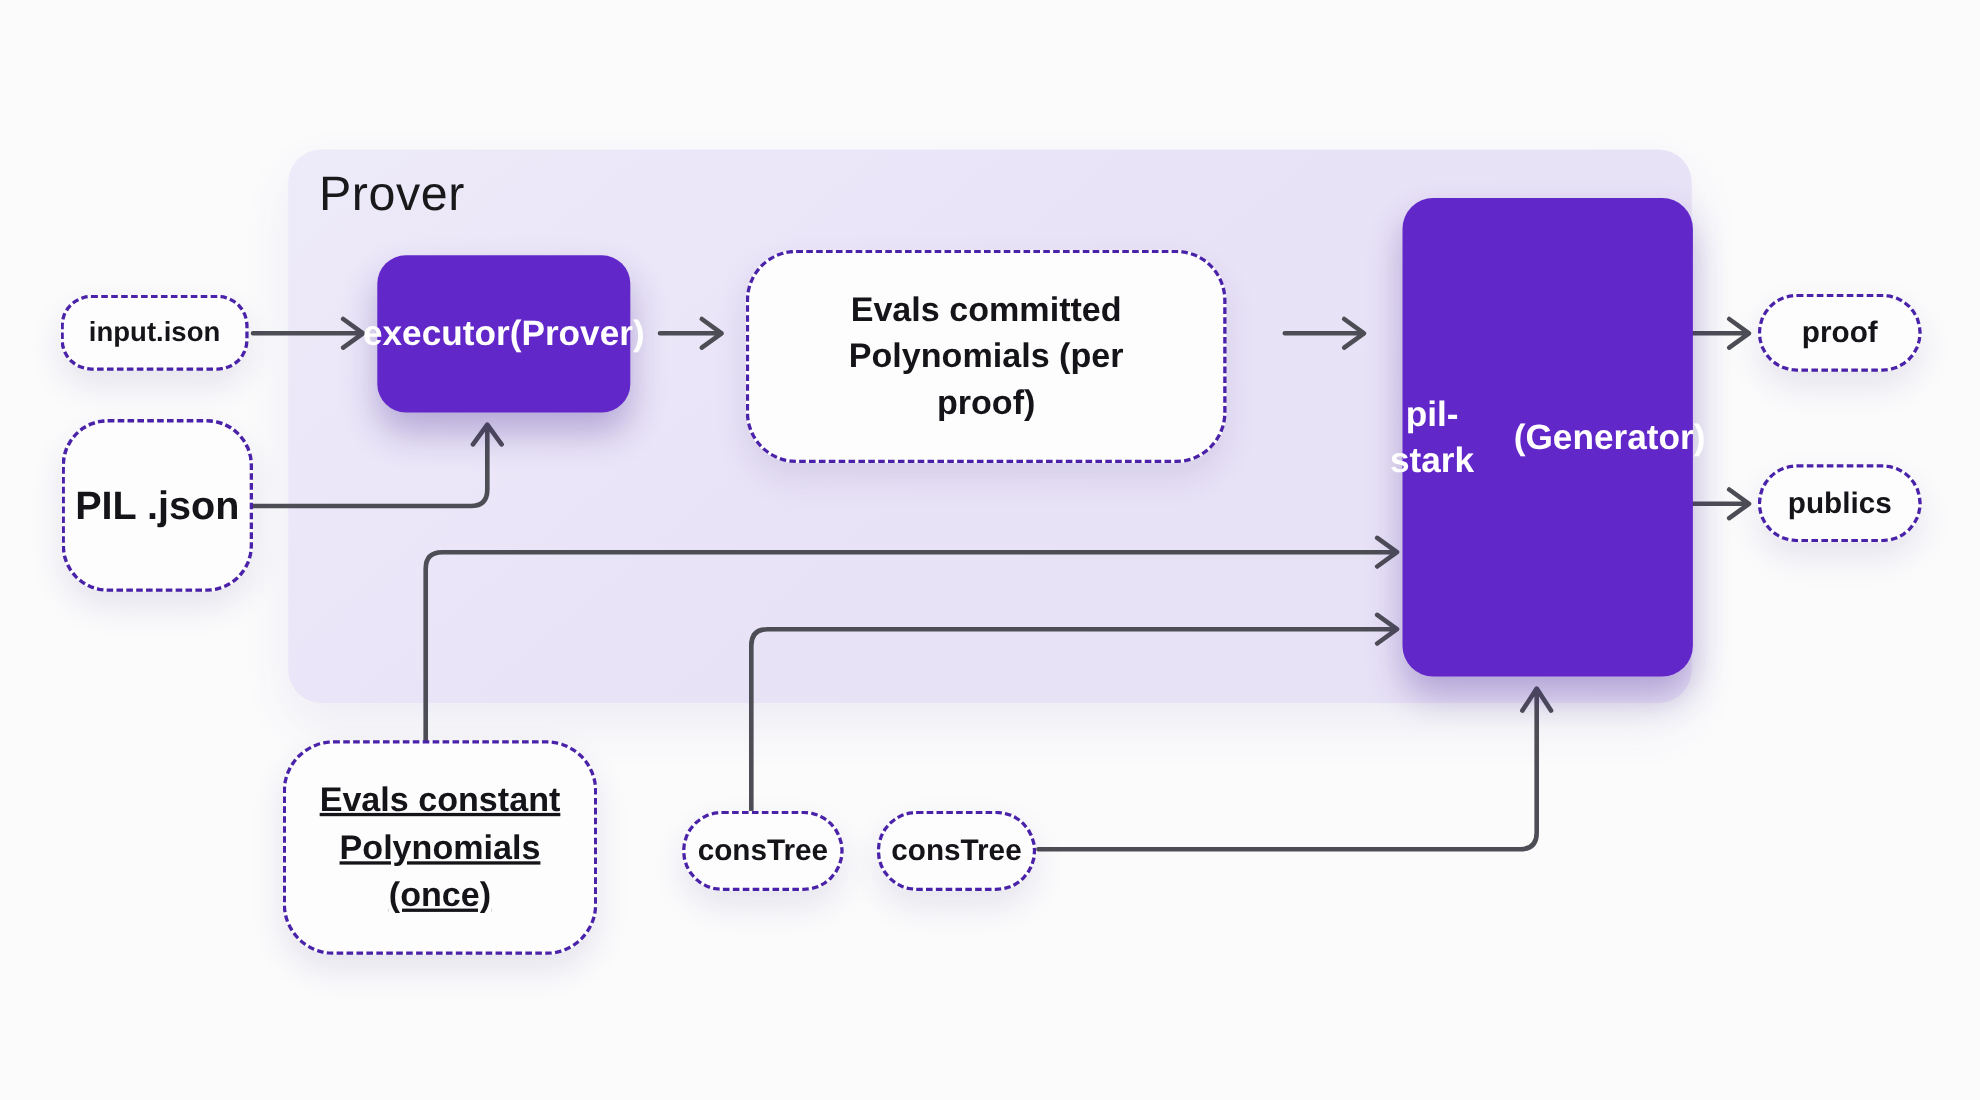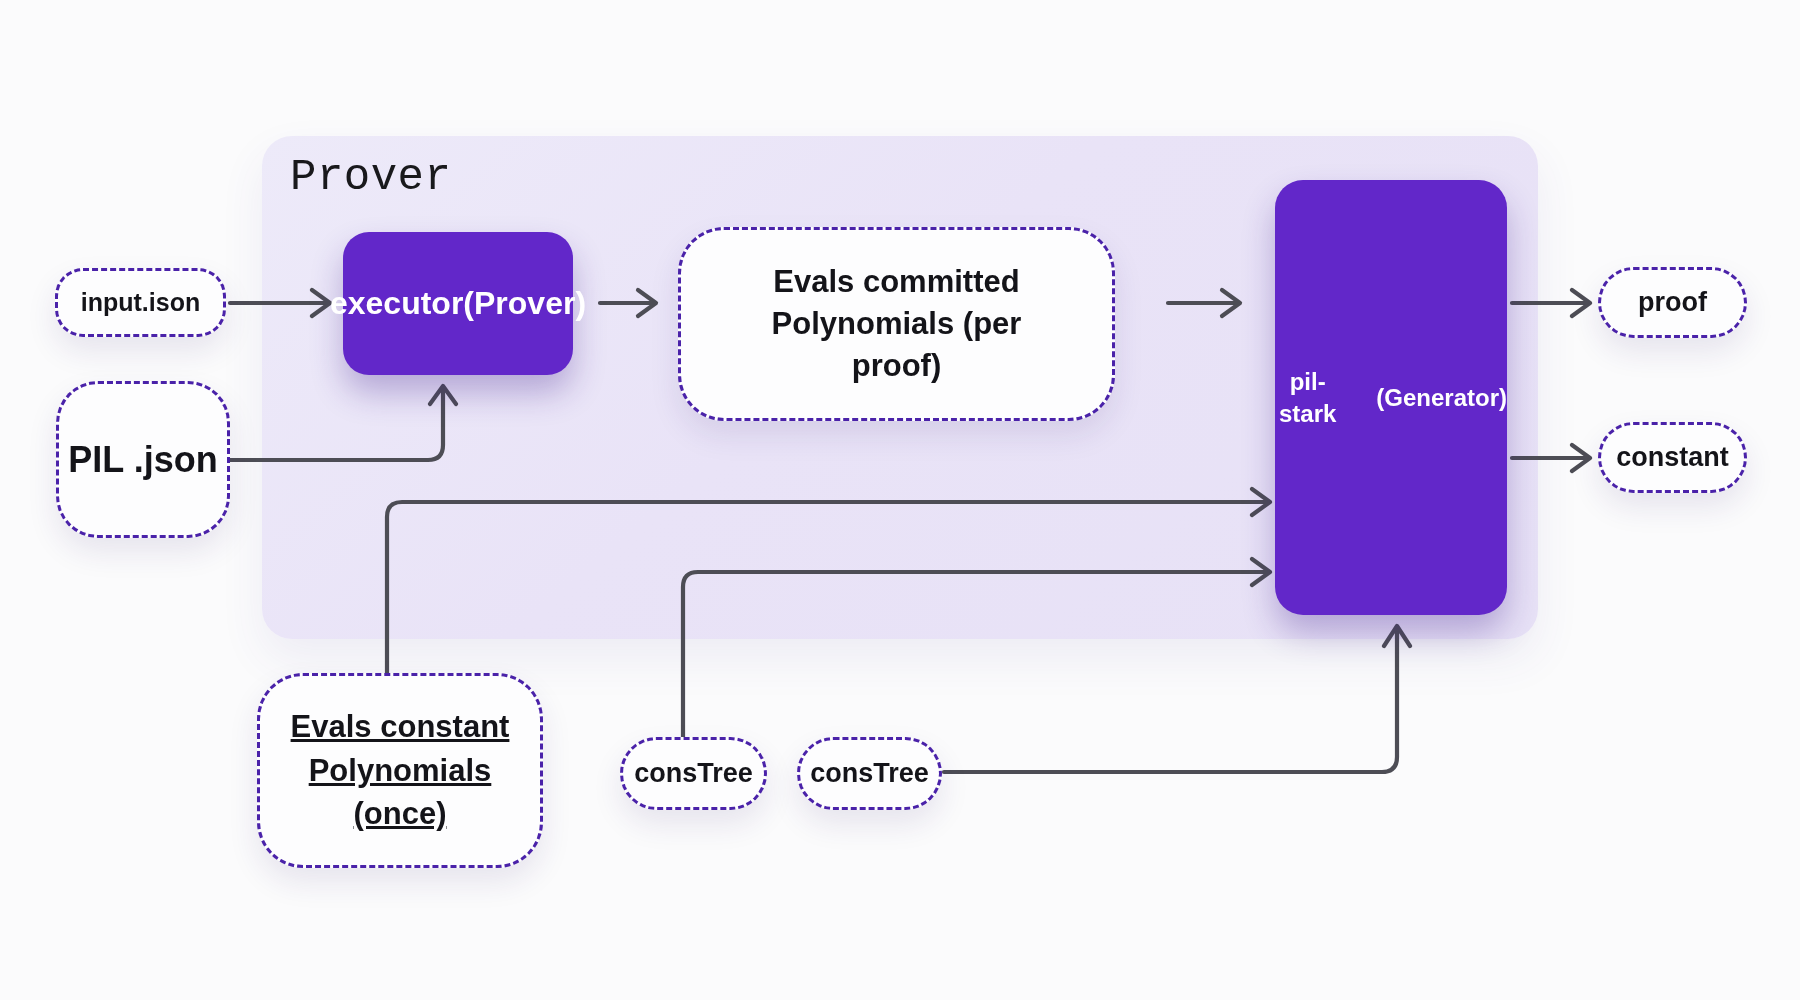--- a/index.html
+++ b/index.html
@@ -22,21 +22,20 @@
     position:absolute;
     left:262px;top:136px;width:1276px;height:503px;
     background:linear-gradient(140deg,#edeaf9 0%,var(--panel) 45%,#e7e1f6 100%);
     border-radius:30px;
     box-shadow:0 20px 45px rgba(80,60,150,0.08);
   }
   .prover-label{
     position:absolute;left:28px;top:16px;
     font-size:44px;font-weight:400;color:#19191c;
     letter-spacing:0.5px;
-    font-family:Liberation Mono, monospace;
   }
   .wires{
     position:absolute;left:0;top:0;width:1800px;height:1000px;
     pointer-events:none;z-index:5;
   }
   .wires path{
     stroke:var(--wire);stroke-width:4.2;fill:none;
     stroke-linecap:round;stroke-linejoin:round;
   }
   .node{
@@ -53,21 +52,21 @@
     background:var(--purple);
     color:#fff;
     box-shadow:0 18px 32px rgba(60,25,140,0.30);
   }
   .two-line{display:flex;flex-direction:row;line-height:1.3;}
 
   #n-input          {left:55px;  top:268px; width:171px; height:69px;  border-radius:28px; font-size:25px;}
   #n-pil            {left:56px;  top:381px; width:174px; height:157px; border-radius:42px; font-size:36px;}
   #n-executor       {left:343px; top:232px; width:230px; height:143px; border-radius:26px; font-size:32px;}
   #n-evals-committed{left:678px; top:227px; width:437px; height:194px; border-radius:46px; font-size:31px; line-height:1.35; padding:11px 46px;}
-  #n-pilstark       {left:1275px;top:180px; width:232px; height:435px; border-radius:28px; font-size:24px;gap:36px;}
+  #n-pilstark       {left:1275px;top:180px; width:264px; height:435px; border-radius:28px; font-size:32px;gap:36px;}
   #n-proof          {left:1598px;top:267px; width:149px; height:71px;  border-radius:36px; font-size:27px;}
   #n-publics        {left:1598px;top:422px; width:149px; height:71px;  border-radius:36px; font-size:27px;}
   #n-evals-constant {left:257px; top:673px; width:286px; height:195px; border-radius:46px; font-size:31px; line-height:1.4; padding:0 24px;text-decoration:underline;}
   #n-constree       {left:620px; top:737px; width:147px; height:73px;  border-radius:37px; font-size:27px;text-align:center;}
   #n-starkinfo      {left:797px; top:737px; width:145px; height:73px;  border-radius:37px; font-size:27px;}
 </style>
 </head>
 <body>
 
 <div class="stage">
@@ -117,21 +116,21 @@
   <div id="n-pilstark" class="node node-solid two-line">
     <span>pil-stark</span>
     <span>(Generator)</span>
   </div>
 
   <div id="n-proof" class="node node-dashed">
     <span>proof</span>
   </div>
 
   <div id="n-publics" class="node node-dashed">
-    <span>constant</span>
+    <span>publics</span>
   </div>
 
   <div id="n-evals-constant" class="node node-dashed">
     <span>Evals constant Polynomials (once)</span>
   </div>
 
   <div id="n-constree" class="node node-dashed">
     <span>consTree</span>
   </div>
 

